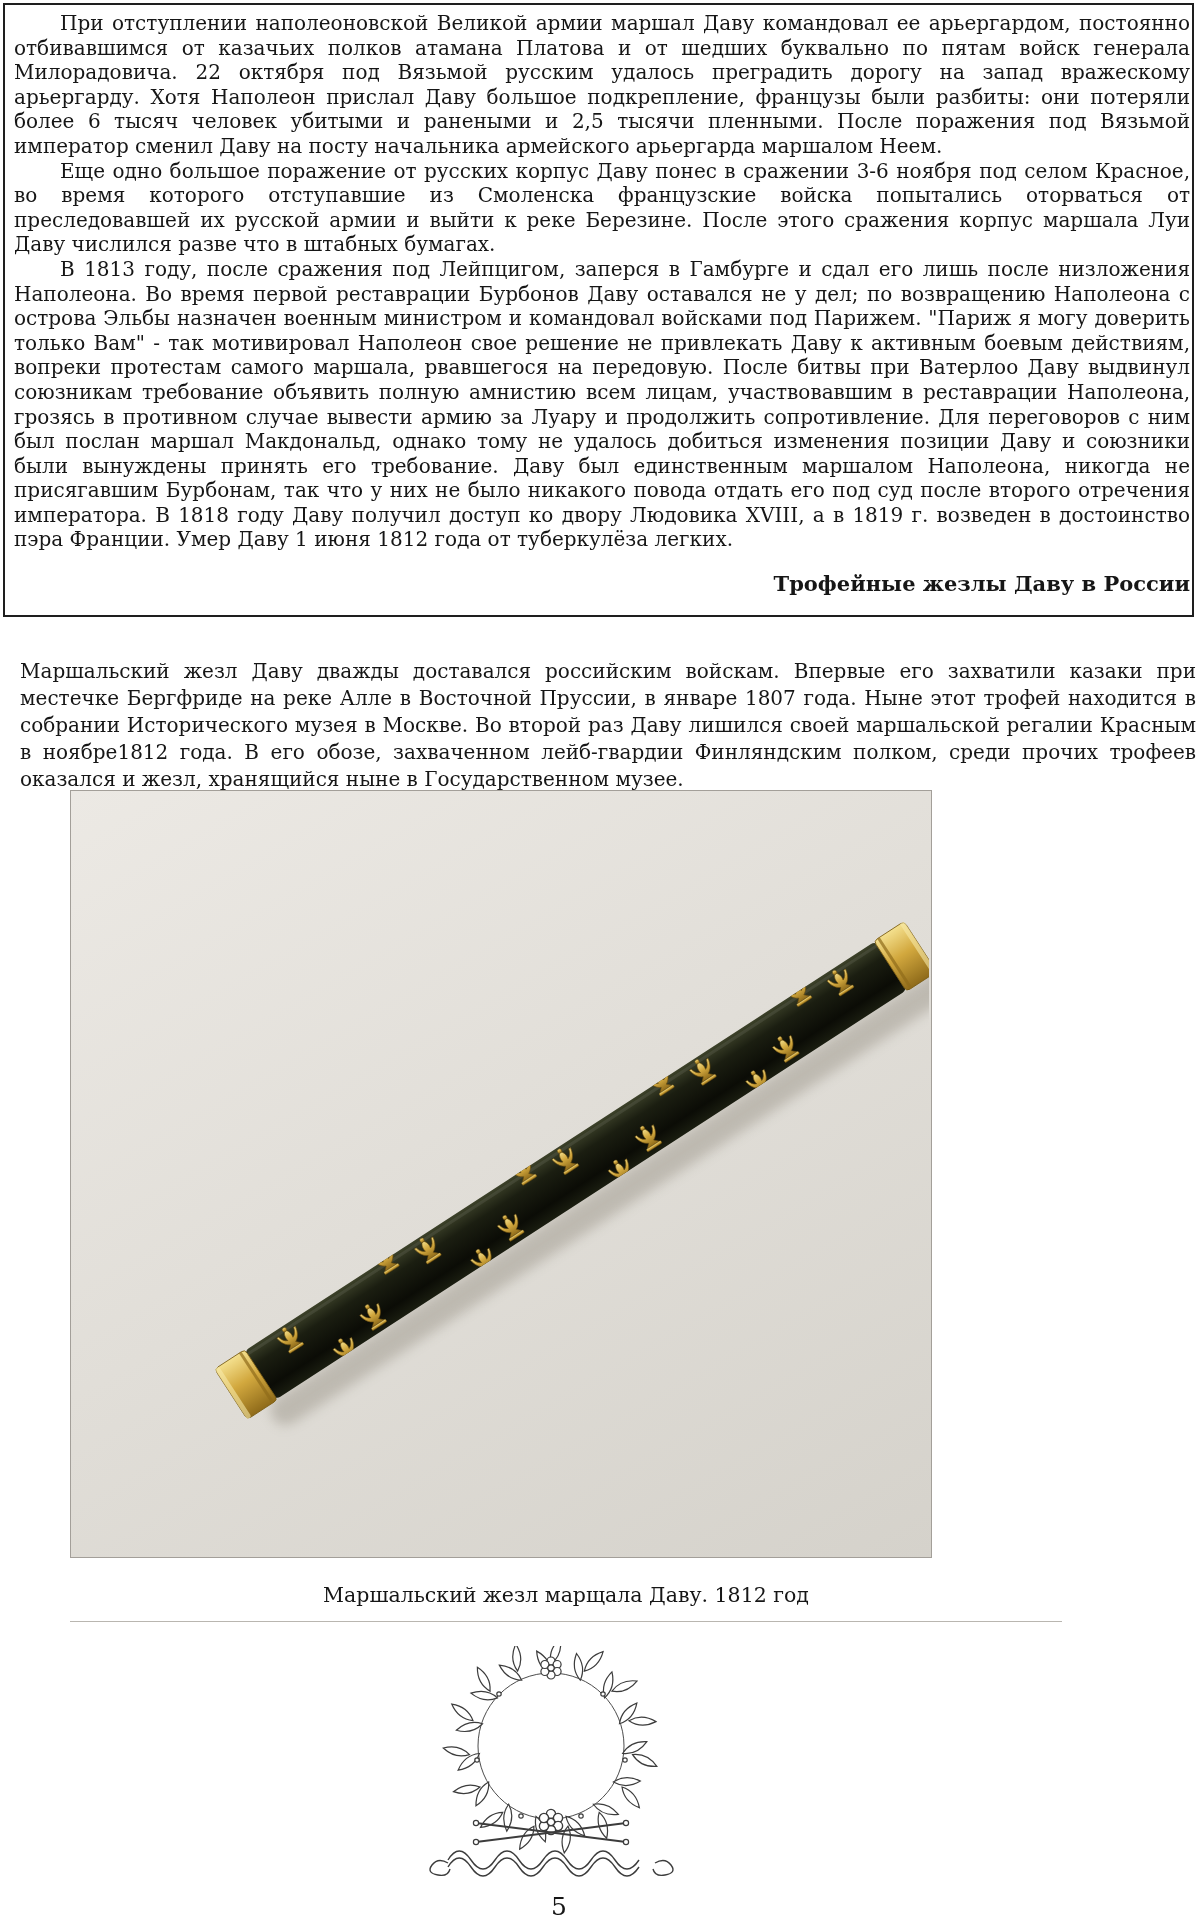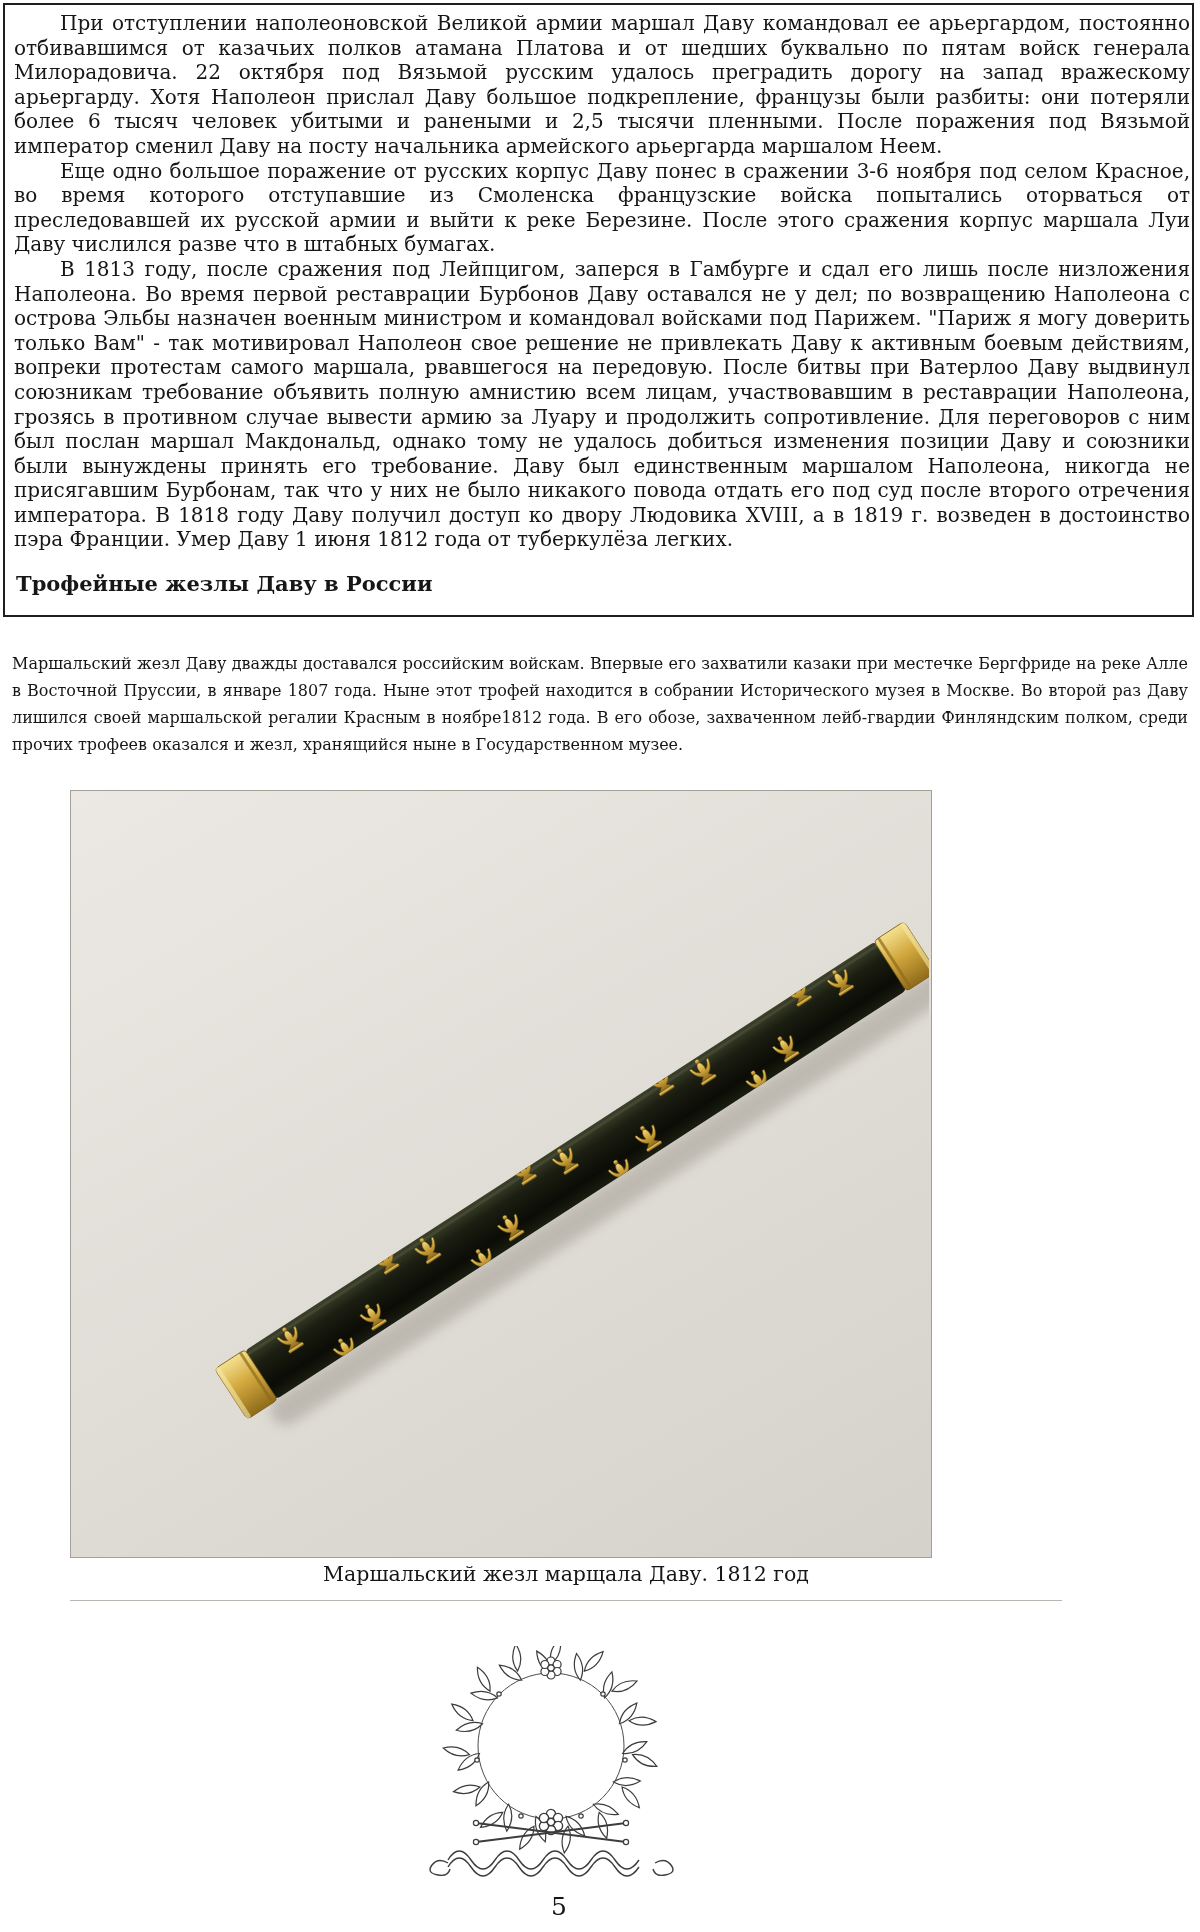--- a/index.html
+++ b/index.html
@@ -8,34 +8,34 @@
     font-family:"DejaVu Serif","Liberation Serif",serif;color:#161616;
     overflow:hidden;
   }
   .text-frame{
     position:absolute;left:3px;top:3px;width:1191px;height:614px;
     border:2px solid #1e1e1e;box-sizing:border-box;
     padding:6px 2px 0 9px;overflow:hidden;
   }
   .para{margin:0;font-size:20px;line-height:24.6px;text-align:justify;}
   .para.ind{text-indent:46px;}
-  .sec-heading{margin:20px 0 0 2px;font-size:21px;line-height:24px;font-weight:bold;}
+  .sec-heading{margin:20px 0 0 2px;font-size:21px;line-height:24px;font-weight:bold;text-align:right;}
   .trophy-para{
-    position:absolute;left:12px;top:650px;width:1176px;margin:0;
-    font-size:16px;line-height:27px;text-align:justify;
+    position:absolute;left:12px;top:650px;width:1176px;margin:8px;
+    font-size:20px;line-height:27px;text-align:justify;
   }
   .photo{
     position:absolute;left:70px;top:790px;width:860px;height:766px;
     border:1px solid #a39f99;
     background:linear-gradient(150deg,#ece9e4 0%,#e1ded8 48%,#d5d2cb 100%);
   }
   .photo svg{display:block;}
   .fig-caption{
     position:absolute;left:70px;top:1558px;width:992px;
-    text-align:center;padding:3px 0 12px 0;
+    text-align:center;padding:24px 0 12px 0;
     border-bottom:1px solid #b9b6b0;
     font-size:20.5px;line-height:27px;
   }
   .wreath{position:absolute;left:418px;top:1646px;width:266px;height:246px;}
   .page-number{
     position:absolute;left:0;top:1892px;width:1118px;
     text-align:center;font-size:25px;line-height:30px;
   }
 </style>
 </head>

